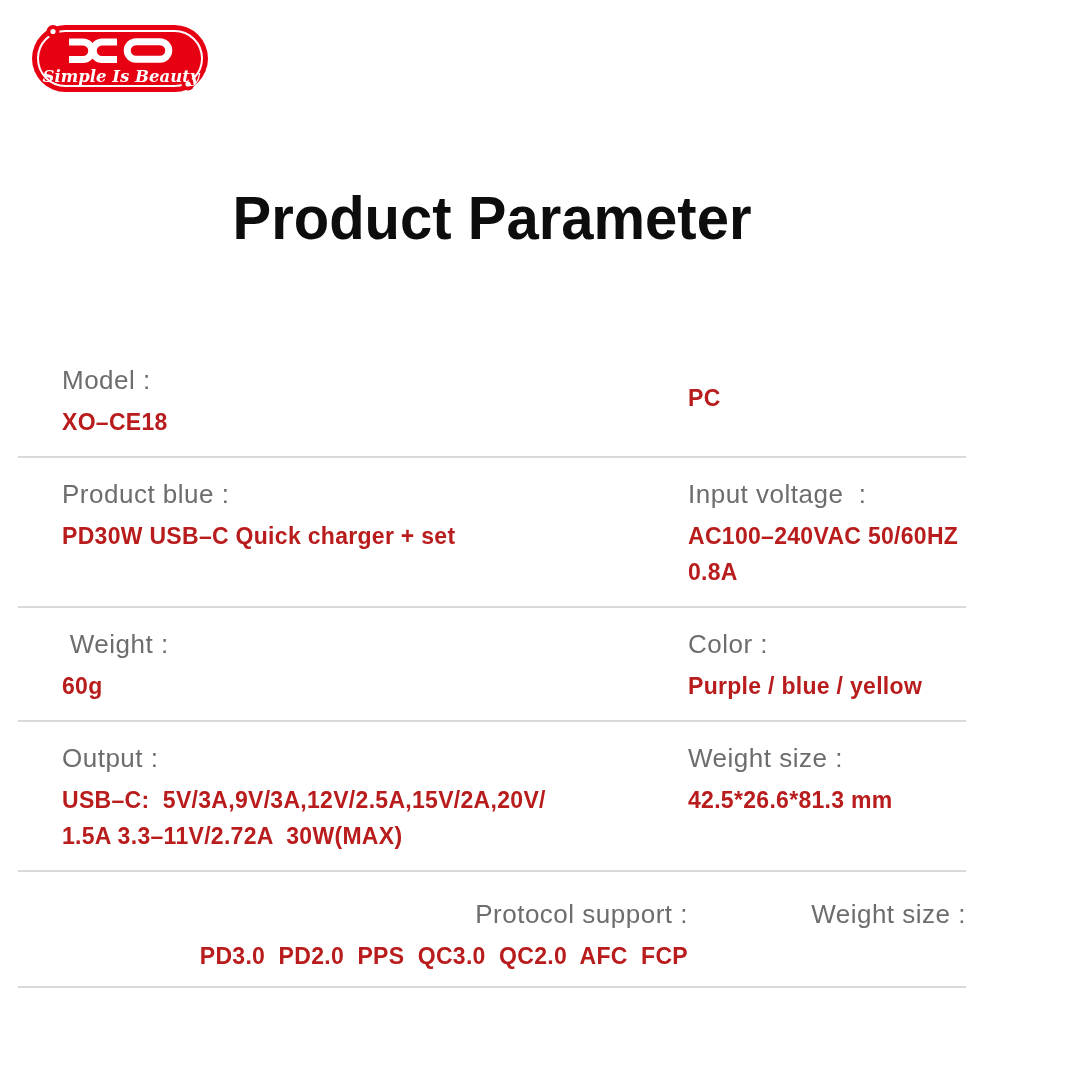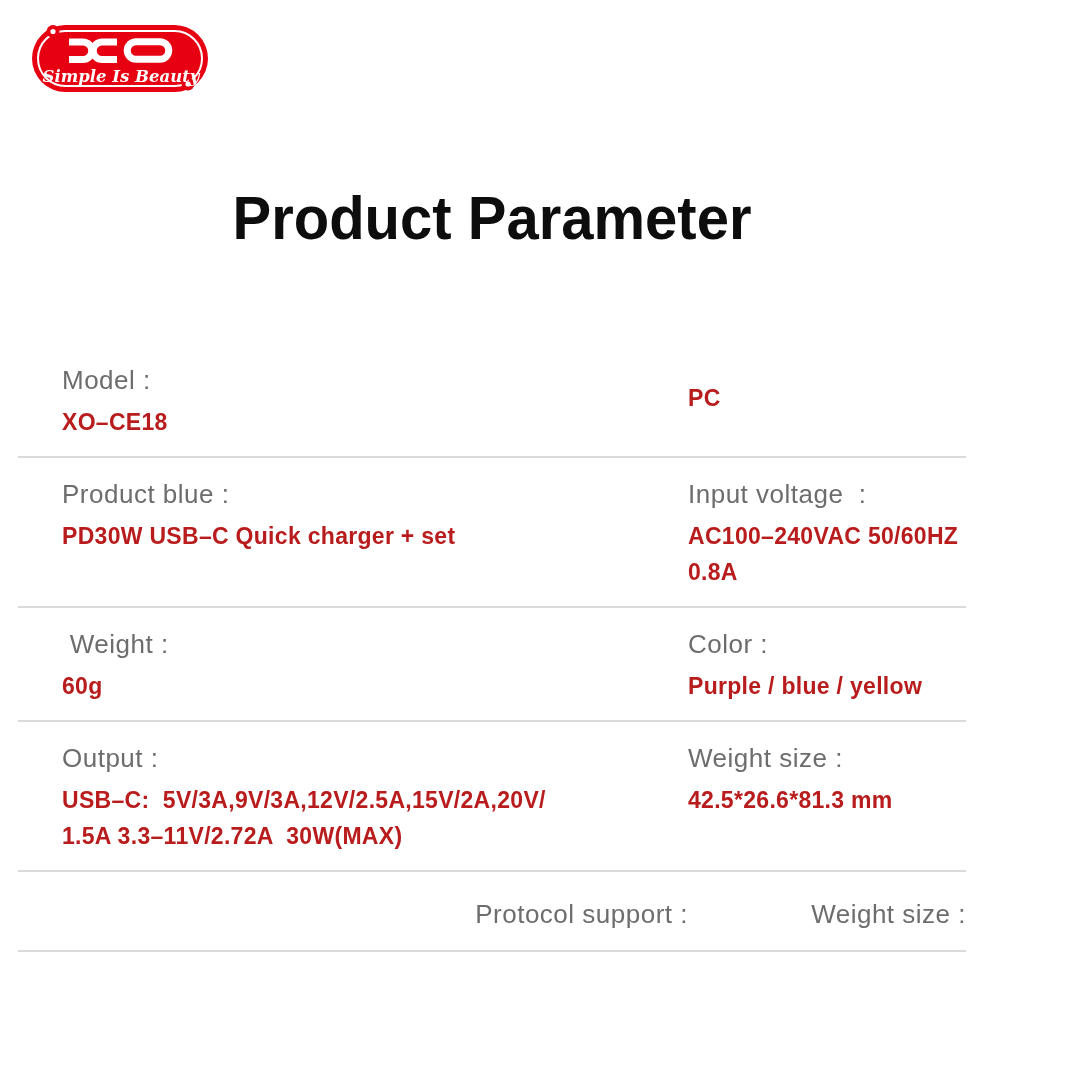--- a/index.html
+++ b/index.html
@@ -136,20 +136,21 @@
           <div class="value-line">42.5*26.6*81.3 mm</div>
 
         </div>
       </div>
     </div>
 
     <div class="spec-row tall">
       <div class="cell">
         <div class="cell-label">Protocol support :</div>
         <div class="cell-value">
+          <div class="value-line">PD3.0  PD2.0  PPS  QC3.0  QC2.0  AFC  FCP</div>
         </div>
       </div>
       <div class="cell">
         <div class="cell-label">Weight size :</div>
       </div>
     </div>
 
   </main>
 </div>
 

